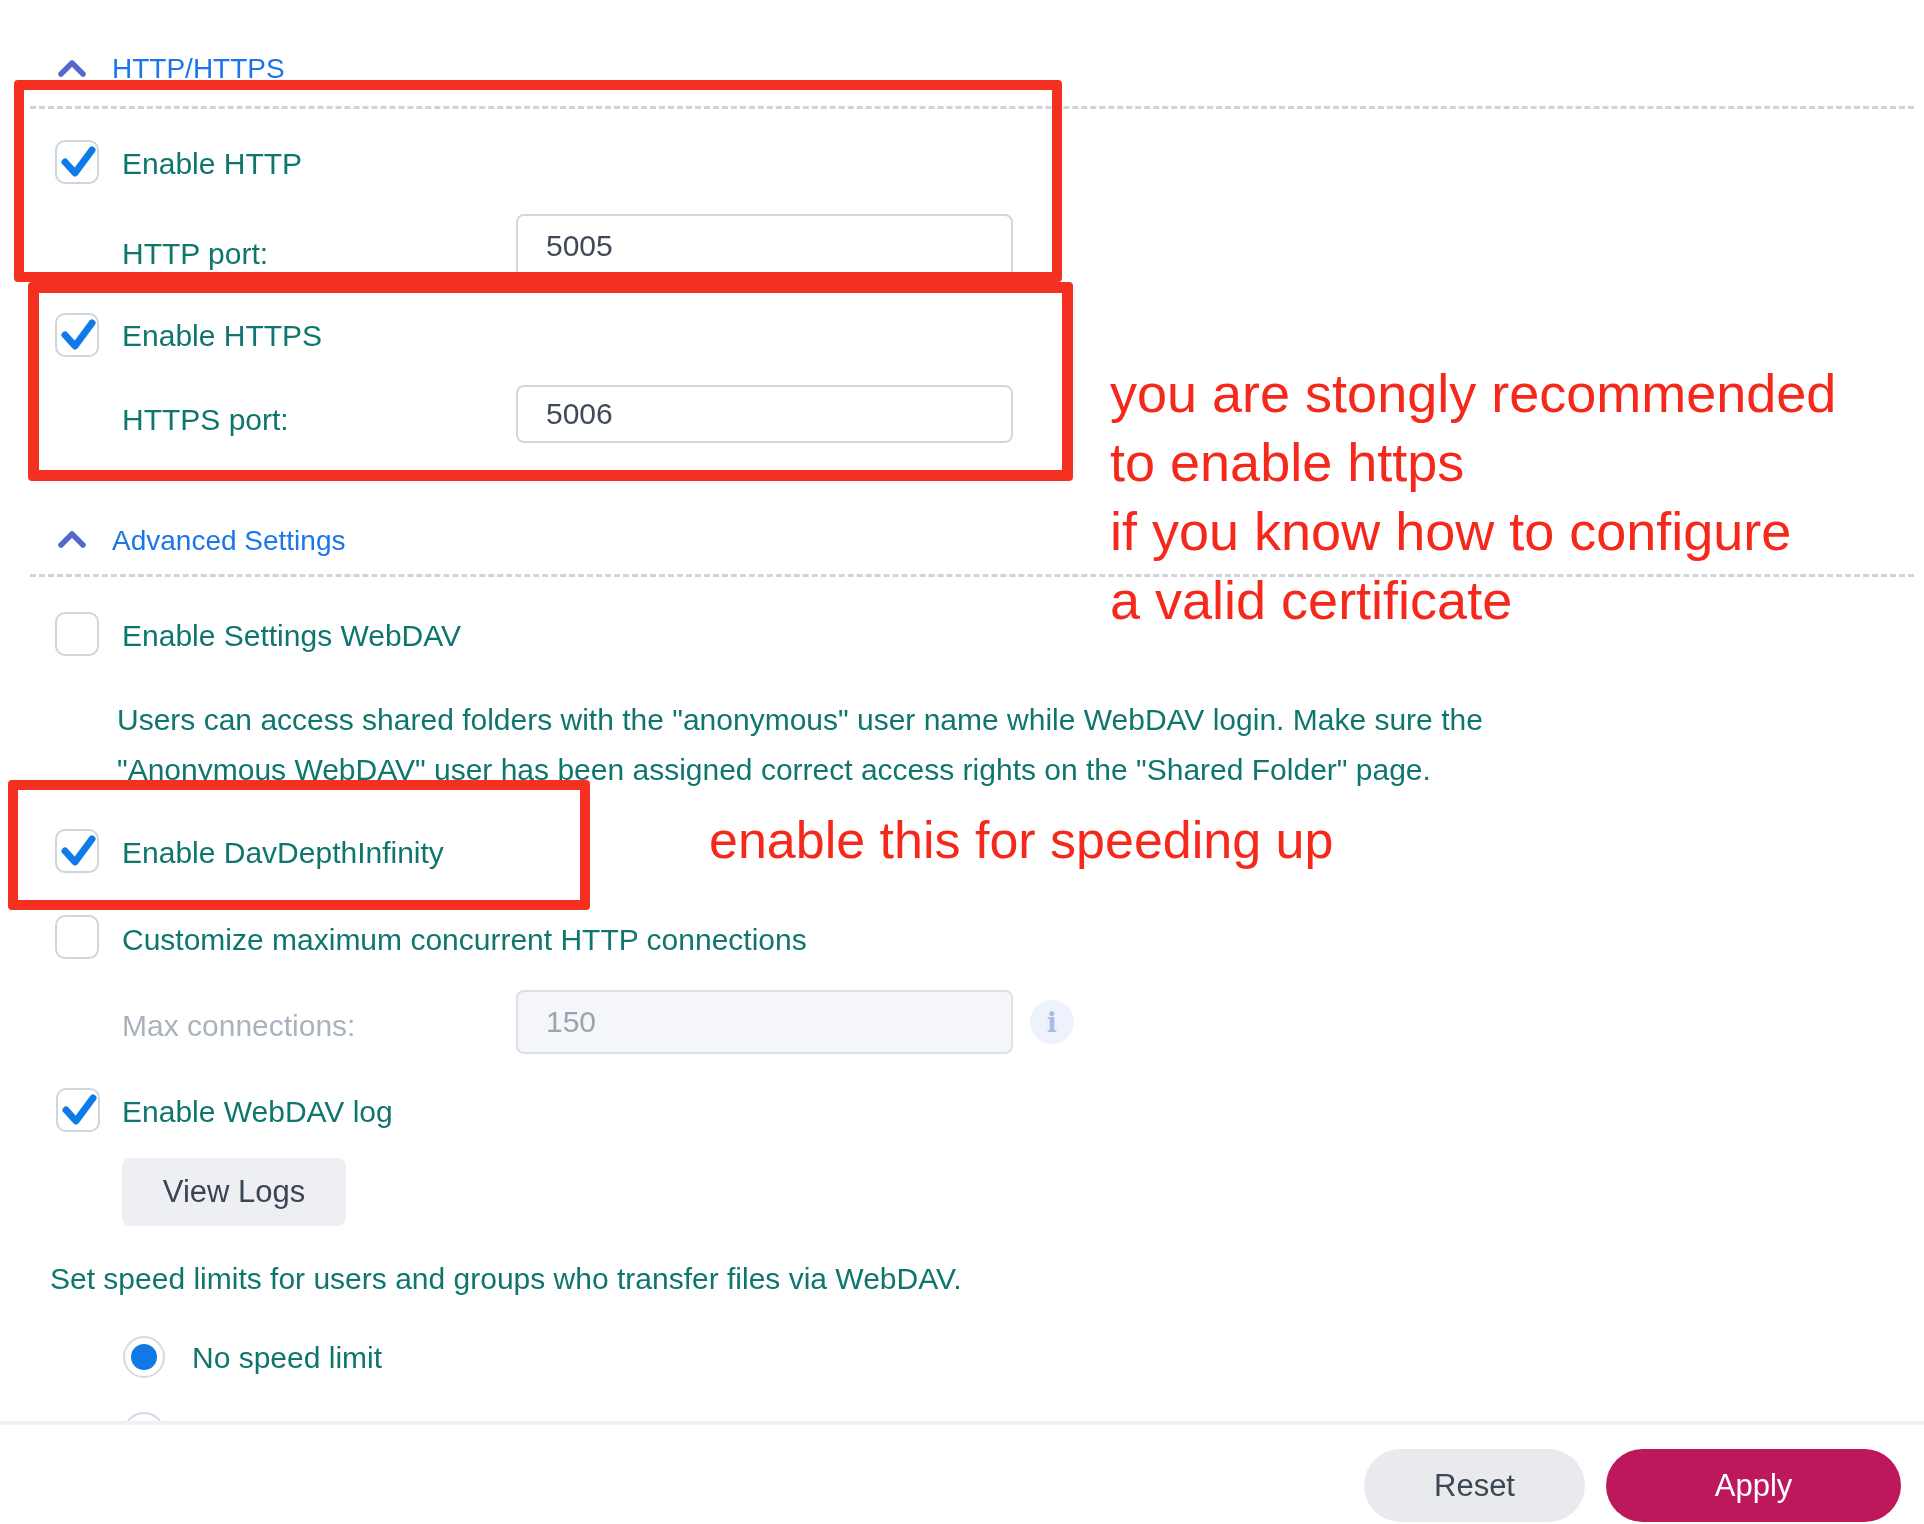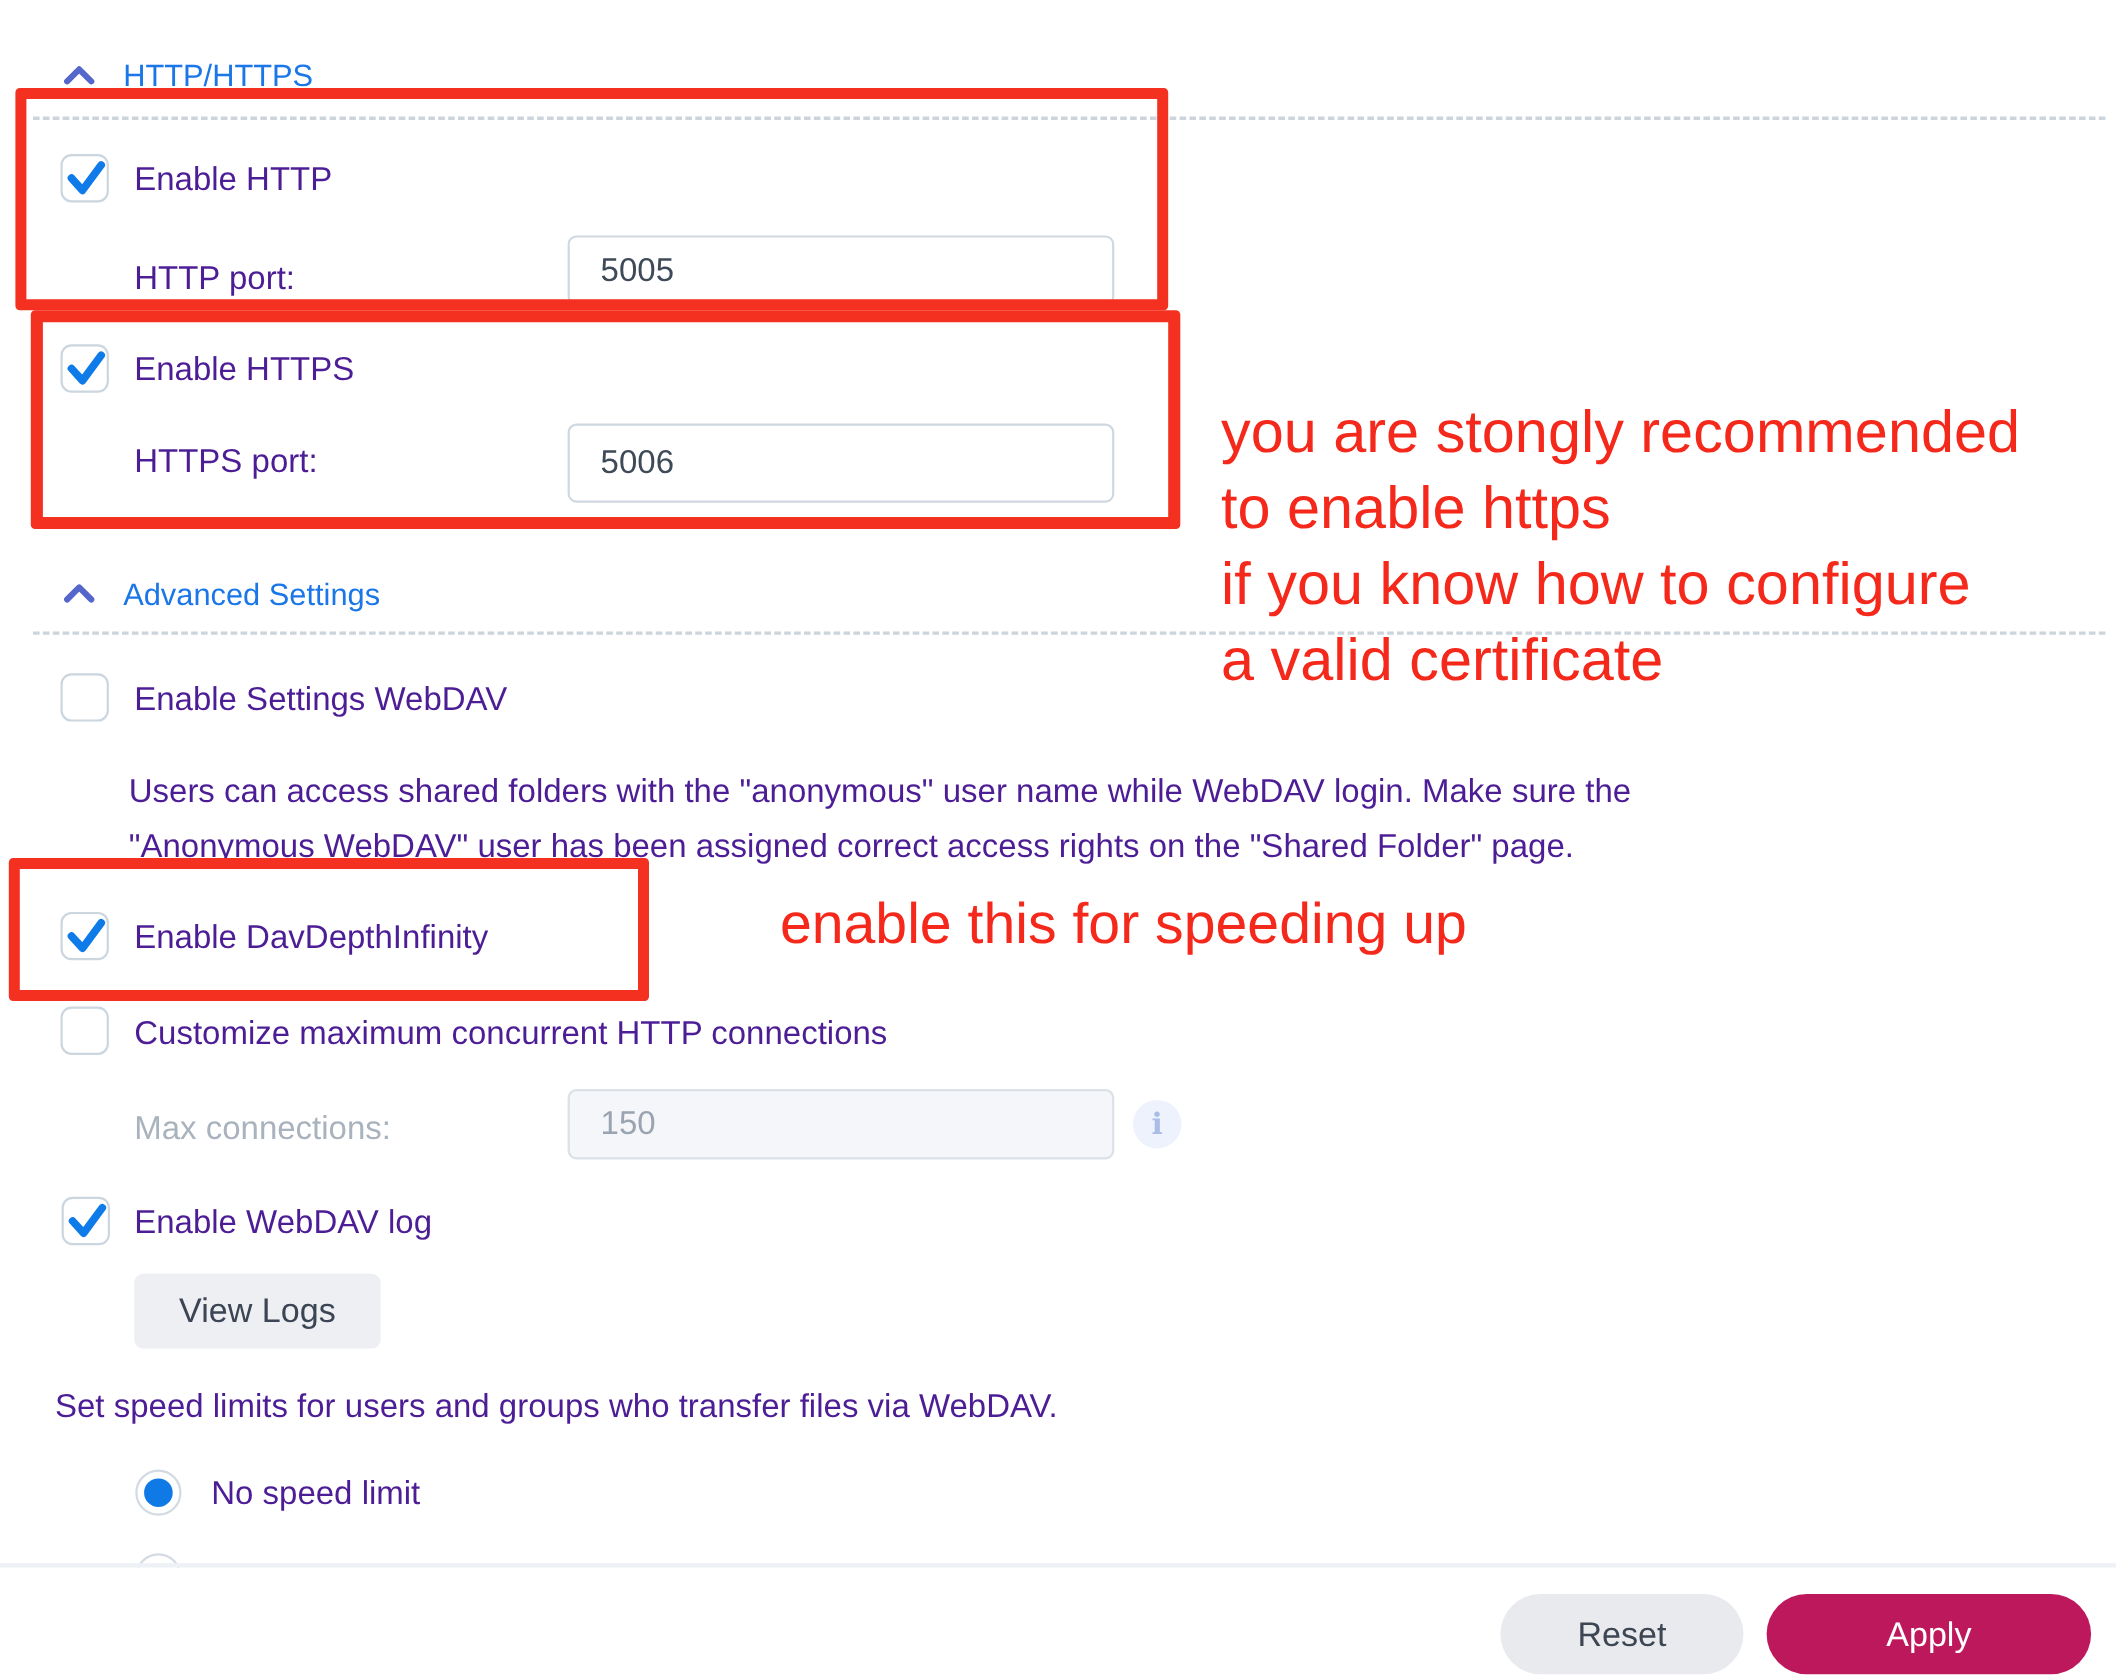--- a/index.html
+++ b/index.html
@@ -16,21 +16,21 @@
 
   .dashed { border-top:3px dashed #ccd4dc; height:0; }
 
   
   .cb {
     width:44px; height:44px; background:#ffffff;
     border:2px solid #ccd6df; border-radius:10px;
   }
   .cb svg { width:44px; height:44px; display:block; margin:-3px 0 0 -1px; }
 
-  .lbl { font-size:30px; line-height:36px; color:#4c1d95; }
+  .lbl { font-size:30px; line-height:36px; color:#0f766e; }
   .lbl-gray { color:#a9b3be; }
 
   .txtinput {
     width:497px; height:64px; border:2px solid #cfd8e0; border-radius:8px;
     background:#ffffff; font-family:"Liberation Sans", sans-serif;
     font-size:30px; color:#3e4a58; padding:0 0 0 28px; outline:none;
   }
   .txtinput.disabled {
     background:#f4f6f9; border-color:#dbe1e7; color:#9aa4b0;
   }
@@ -91,21 +91,21 @@
 <input class="abs txtinput" style="left: 516px; top: 214px;" type="text" value="5005">
 
 <div class="abs cb" style="left:55px; top:313px;">
   <svg viewBox="0 0 44 44">
       <path d="M9 23 L19 34 L36 11" fill="none" stroke="#0e7be8" stroke-width="7" stroke-linecap="round" stroke-linejoin="round"></path>
     </svg>
 </div>
 <div class="abs lbl" style="left:122px; top:318px;">Enable HTTPS</div>
 
 <div class="abs lbl" style="left:122px; top:402px;">HTTPS port:</div>
-<input class="abs txtinput" style="left: 516px; top: 385px; height: 72px;" type="text" value="5006">
+<input class="abs txtinput" style="left: 516px; top: 385px; height: 58px;" type="text" value="5006">
 
 <span class="abs" style="left:56px; top:528px;">
   <svg class="chev" viewBox="0 0 32 22">
       <path d="M5 17 L16 6 L27 17" fill="none" stroke="#5667cb" stroke-width="5.5" stroke-linecap="round" stroke-linejoin="round"></path>
     </svg>
 </span>
 <div class="abs sec-title" style="left:112px; top:522px;">Advanced Settings</div>
 
 <div class="abs dashed" style="left:30px; top:574px; width:1884px;"></div>
 

